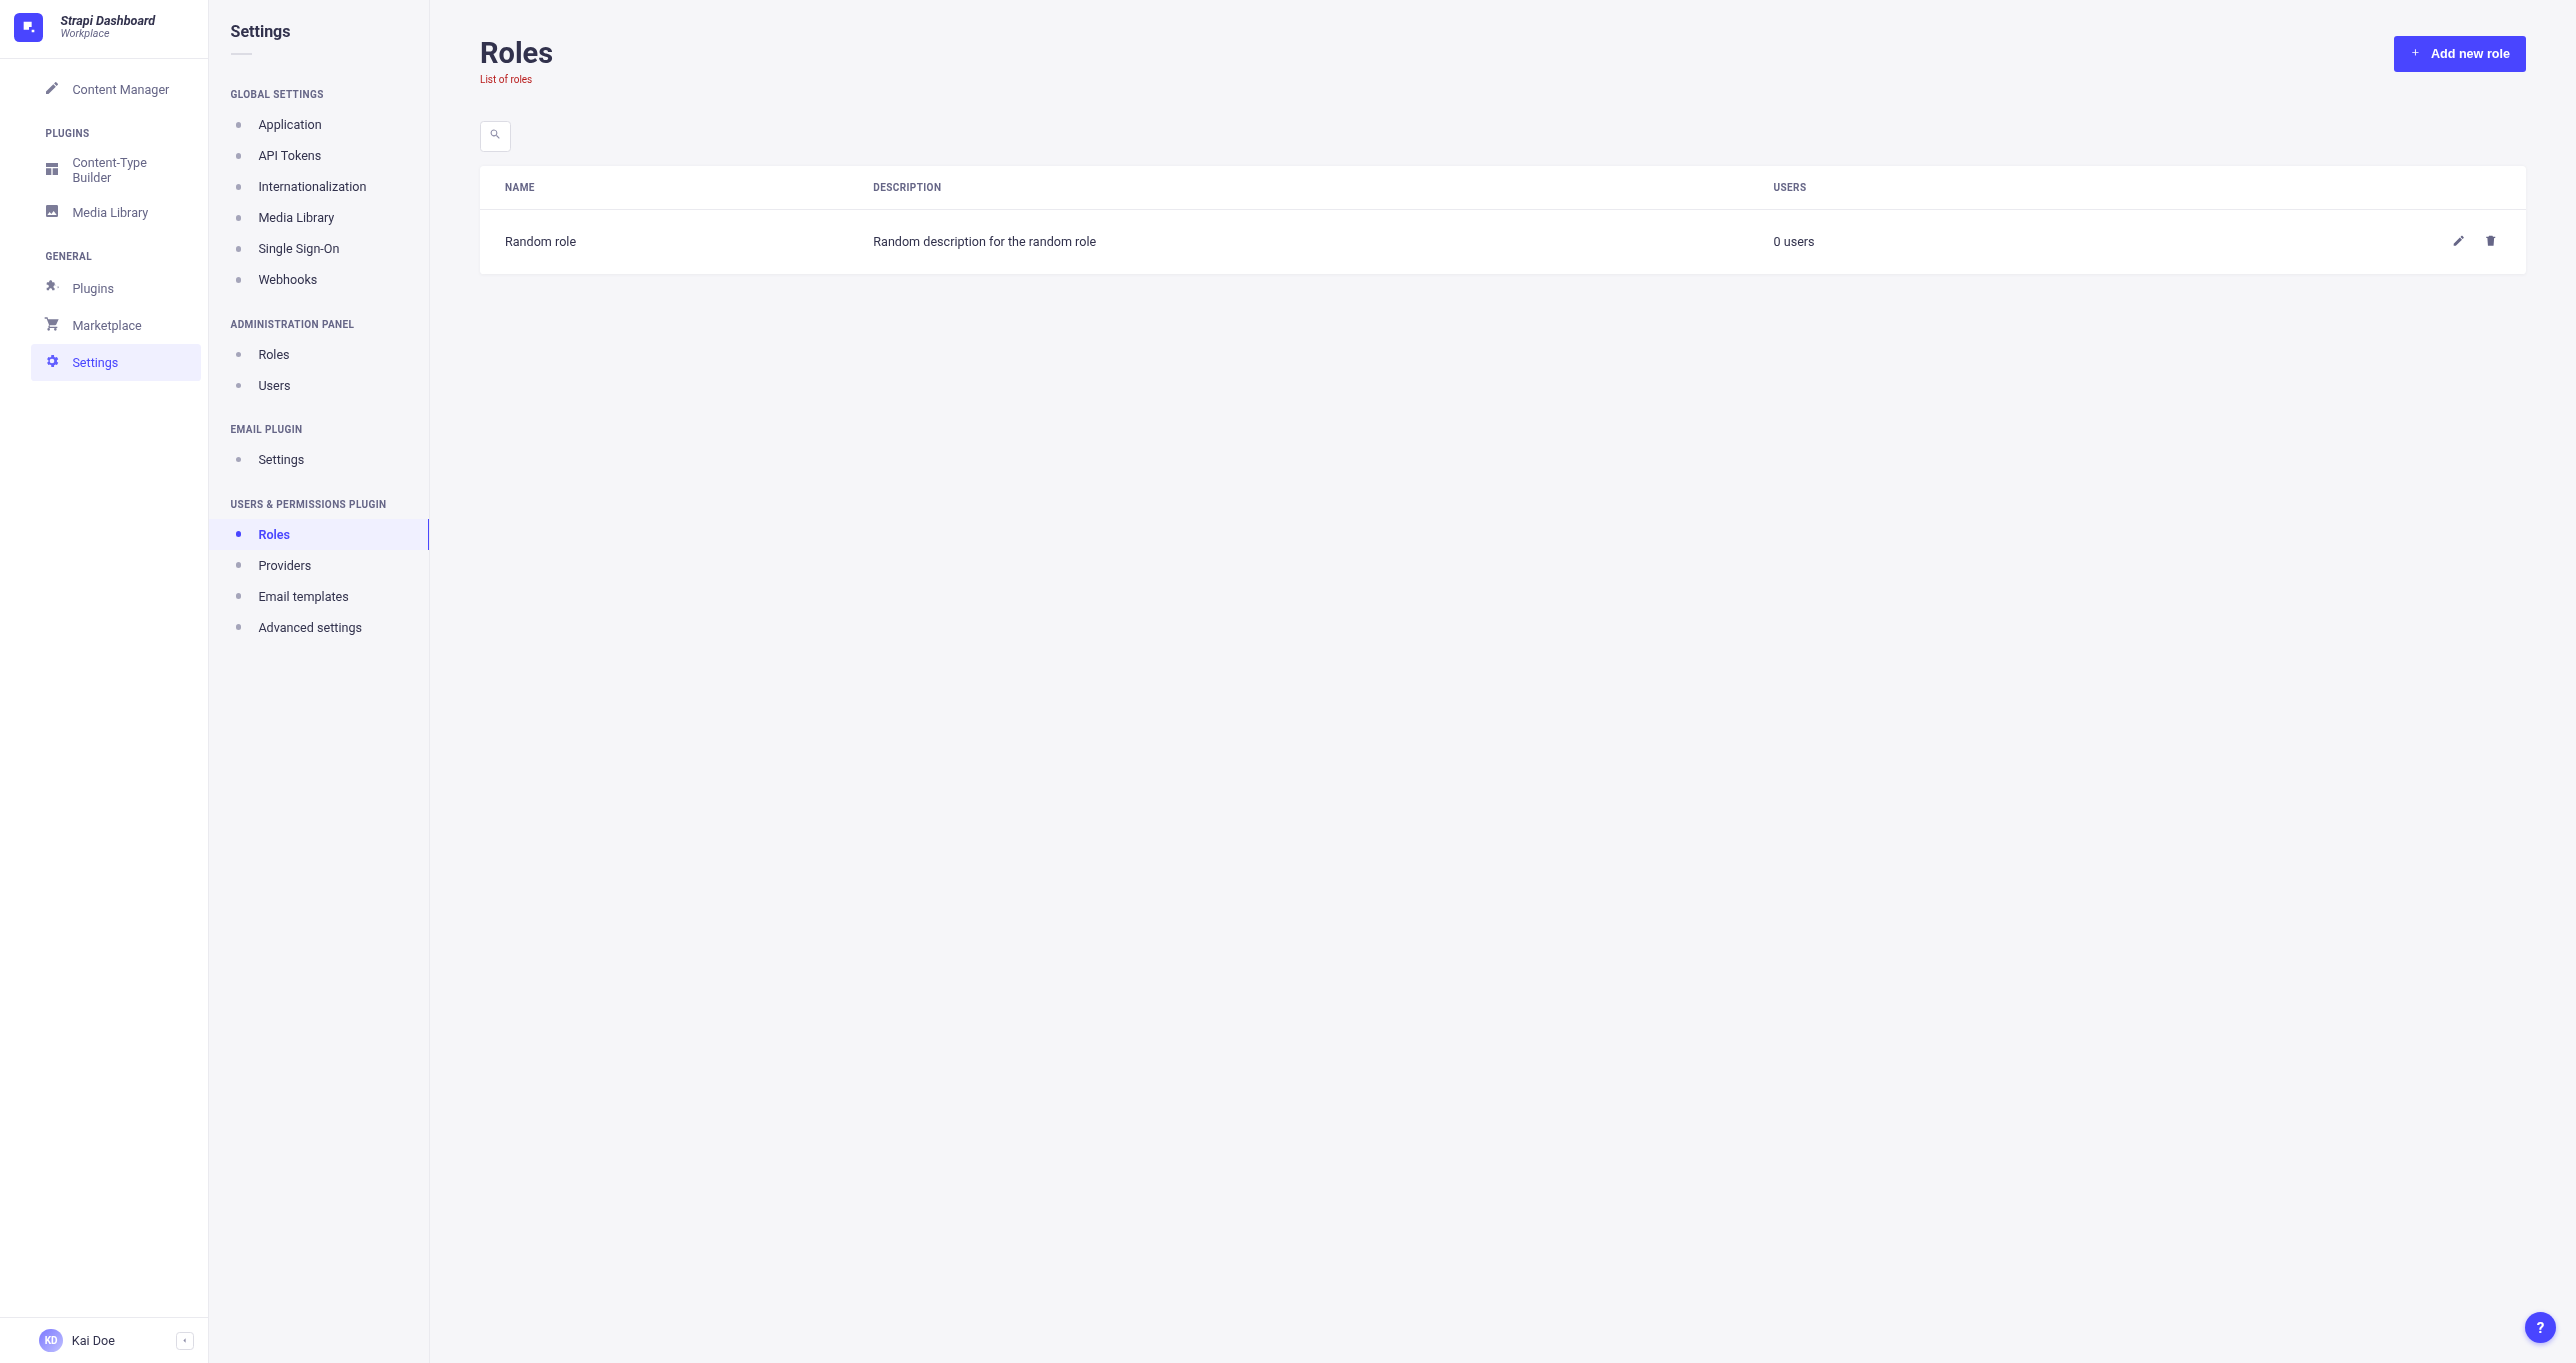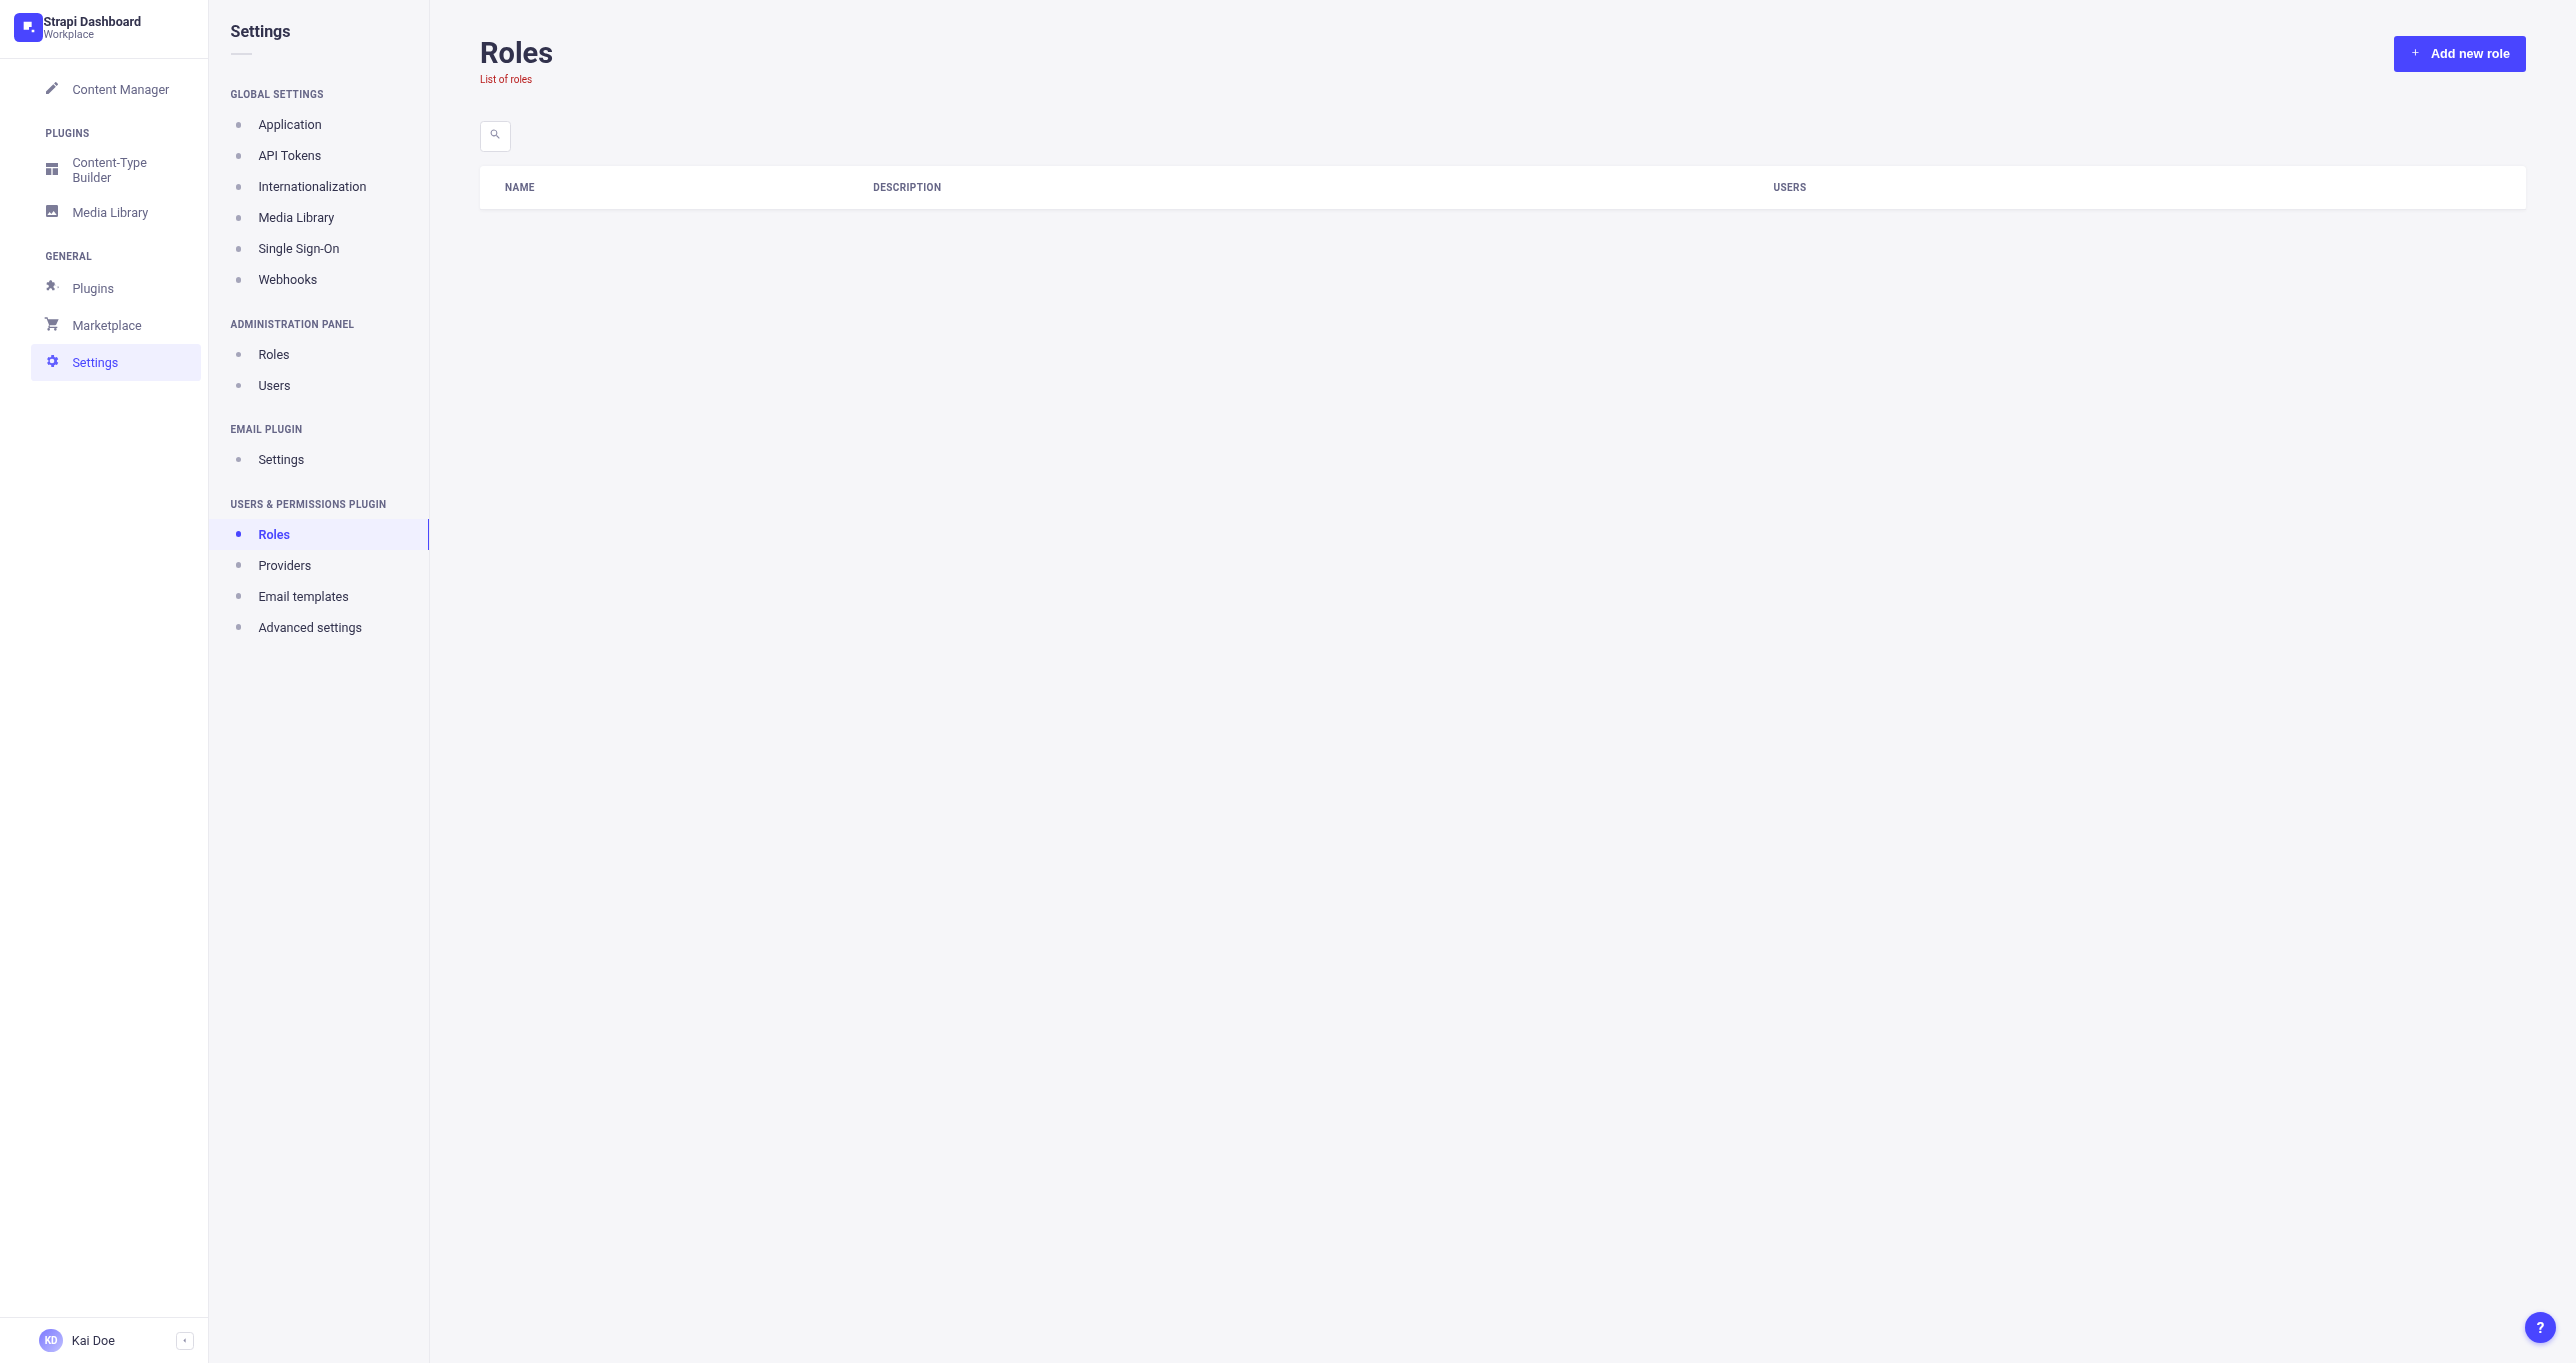--- a/index.html
+++ b/index.html
@@ -1,21 +1,21 @@
 <!DOCTYPE html>
 <html style="font-size:14.4px"><head>
   <meta charset="utf-8">
   <style>
     * { margin: 0; padding: 0; box-sizing: border-box; }
     body { font-family: -apple-system, BlinkMacSystemFont, "Segoe UI", Roboto, Helvetica, Arial, sans-serif; background: #fff; color: #32324d; height: 100vh; overflow: hidden; }
     .app { display: flex; height: 100vh; }
 
     
     .sidebar-primary { width: 209px; min-width: 209px; background: #fff; border-right: 0.9px solid #eaeaef; display: flex; flex-direction: column; }
-    .sidebar-header { padding: 12.6px 14.4px 16px 14.4px; display: flex; align-items: flex-end; gap: 0; border-bottom: 0.9px solid #eaeaef; }
+    .sidebar-header { padding: 12.6px 14.4px 16px 14.4px; display: flex; align-items: center; gap: 17px; border-bottom: 0.9px solid #eaeaef; font-style: italic; }
     .logo-box { width: 29px; height: 29px; background: #4945ff; border-radius: 5.4px; display: flex; align-items: center; justify-content: center; }
     .logo-box svg { width: 16px; height: 16px; fill: #fff; }
     .header-text { display: flex; flex-direction: column; line-height: 1.2; }
     .header-title { font-weight: 700; font-size: 12.6px; color: #32324d; }
     .header-sub { font-size: 10.8px; color: #666687; }
     .sidebar-body { flex: 1; padding: 12.6px 7.2px; overflow-y: auto; margin-left: 24px; }
     .nav-item { display: flex; align-items: center; gap: 12.6px; padding: 9px 12.6px; font-size: 12.6px; color: #666687; border-radius: 3.6px; cursor: pointer; }
     .nav-item.active { background: #f0f0ff; color: #4945ff; }
     .nav-item svg { width: 16px; height: 16px; fill: currentColor; opacity: .85; }
     .nav-section-label { font-size: 10px; font-weight: 700; letter-spacing: 0.4px; color: #666687; padding: 20px 14.4px 7.2px; }
@@ -252,20 +252,30 @@
       <table class="table">
         <thead>
           <tr>
             <th class="col-name">NAME</th>
             <th class="col-desc">DESCRIPTION</th>
             <th class="col-users">USERS</th>
             <th class="row-actions"></th>
           </tr>
         </thead>
         <tbody id="table-body-mount">
+            <tr>
+              <td class="col-name">Random role</td>
+              <td class="col-desc">Random description for the random role</td>
+              <td class="col-users">0 users</td>
+              <td class="row-actions"><button class="icon-btn"><span><svg viewBox="0 0 24 24">
+                      <path d="M3 17.25V21h3.75l11-11-3.75-3.75-11 11zM20.7 7.05a1 1 0 0 0 0-1.4l-2.35-2.35a1 1 0 0 0-1.4 0l-1.85 1.85 3.75 3.75 1.85-1.85z"></path>
+                    </svg></span></button><button class="icon-btn"><span><svg viewBox="0 0 24 24">
+                      <path d="M6 7h12l-1 14H7L6 7zm3-4h6l1 2h4v2H4V5h4l1-2z"></path>
+                    </svg></span></button></td>
+            </tr>
           </tbody>
       </table>
     </div>
   </main>
 
 </div>
 
 <div class="help-fab">
   <span>?</span>
 </div>

